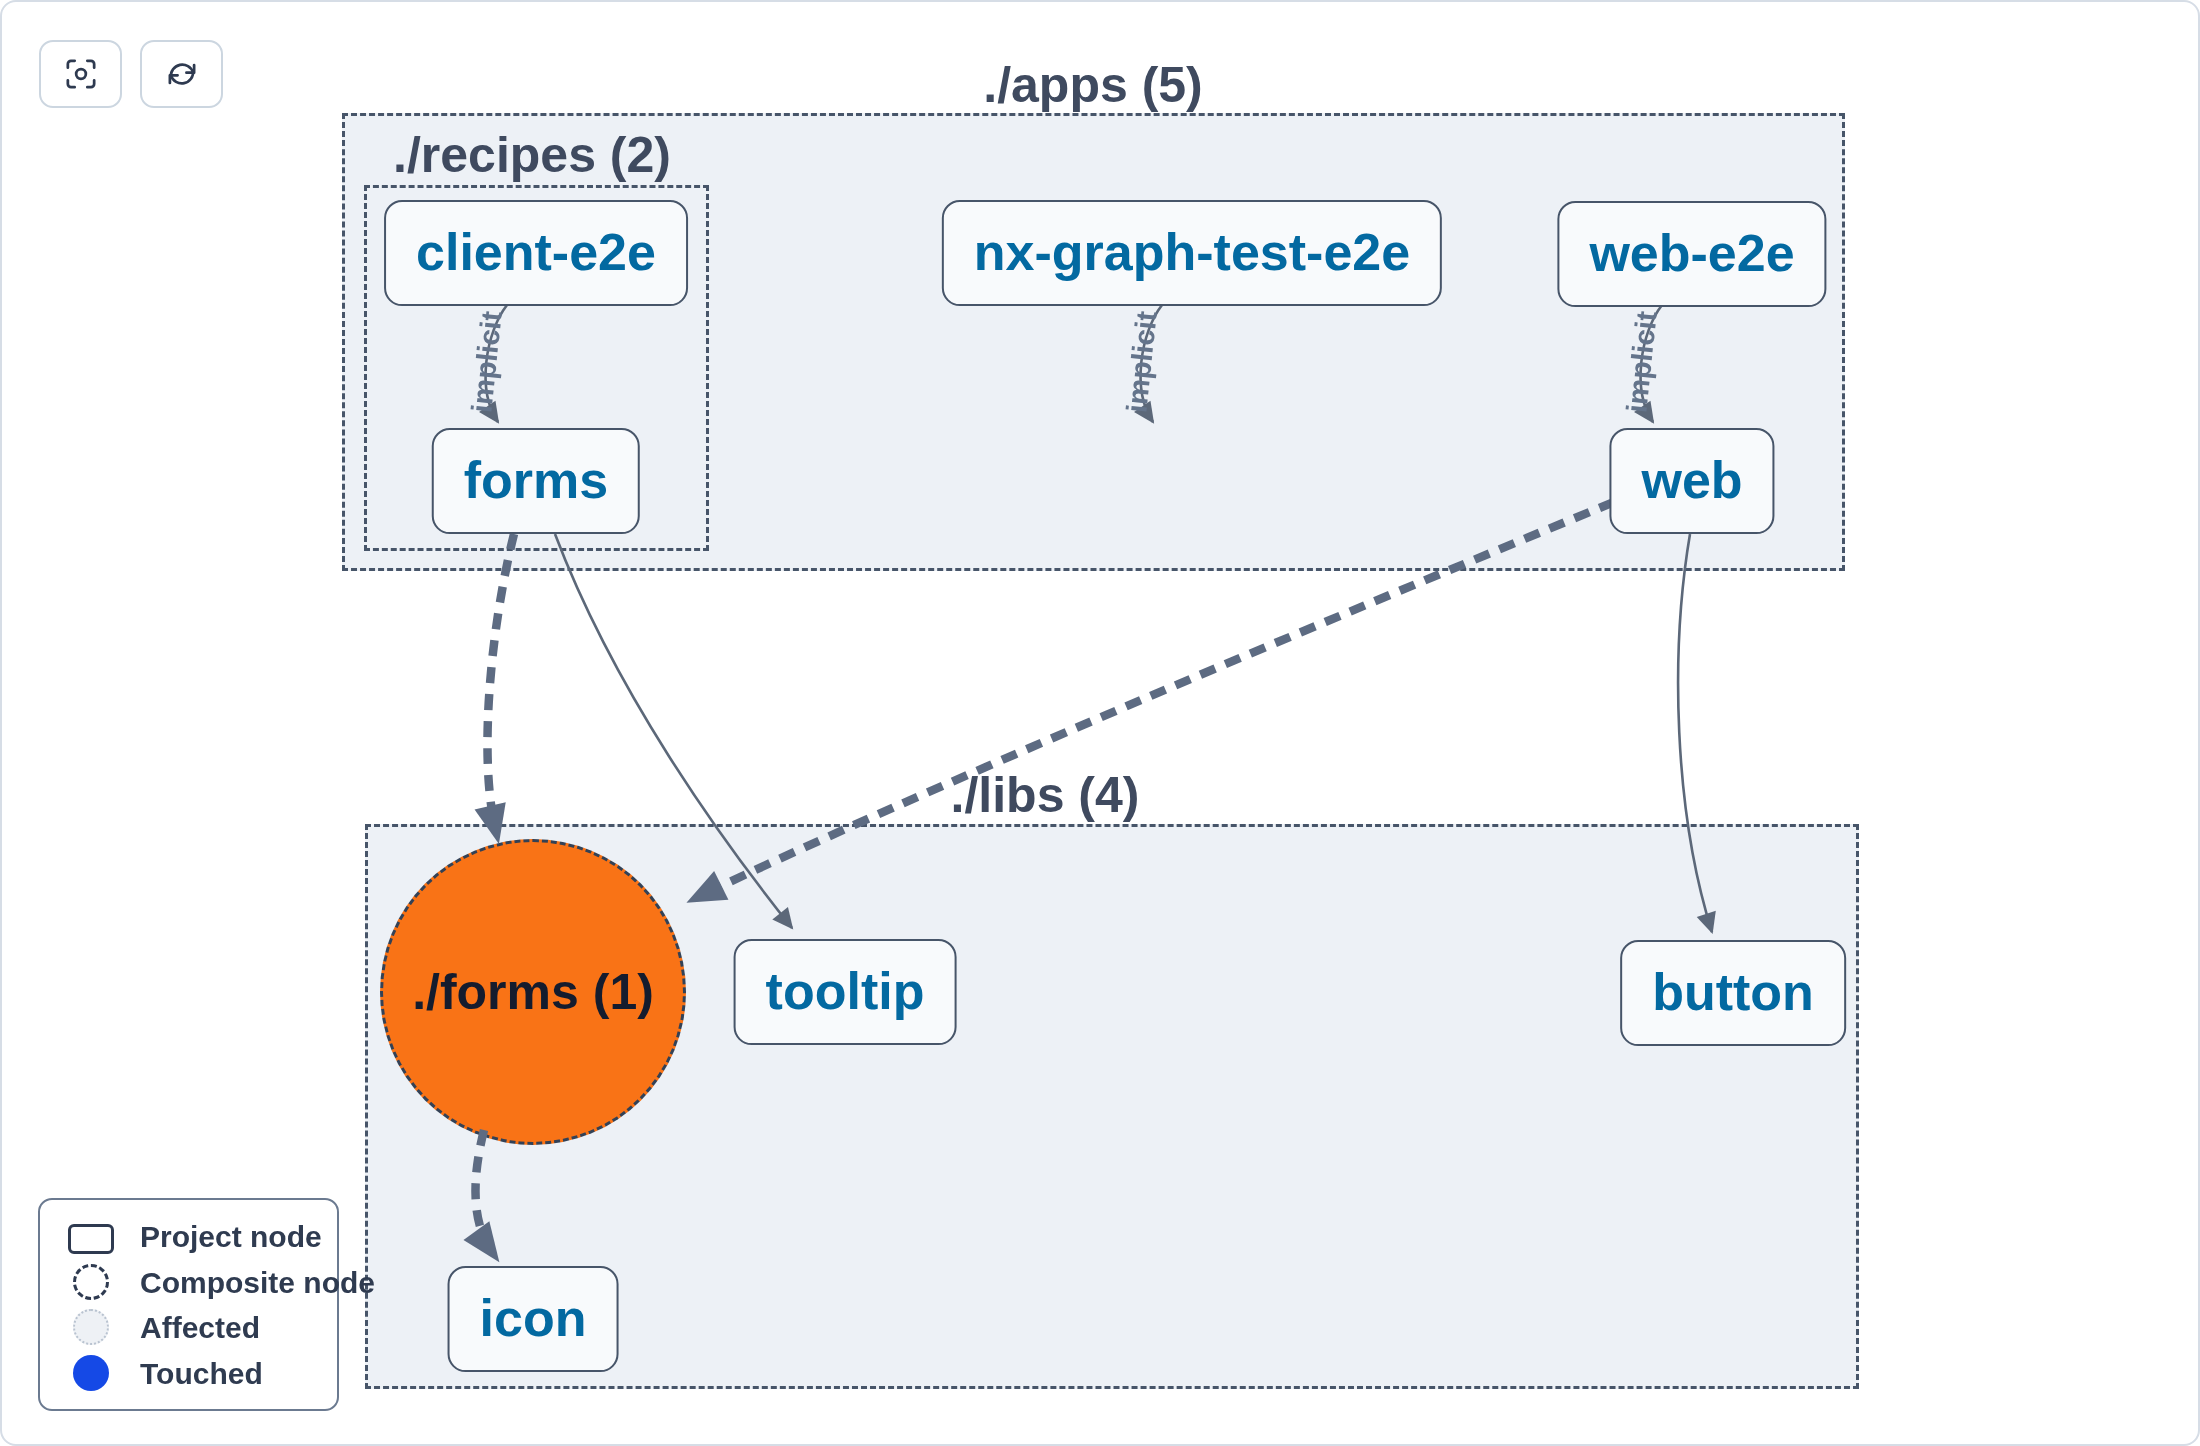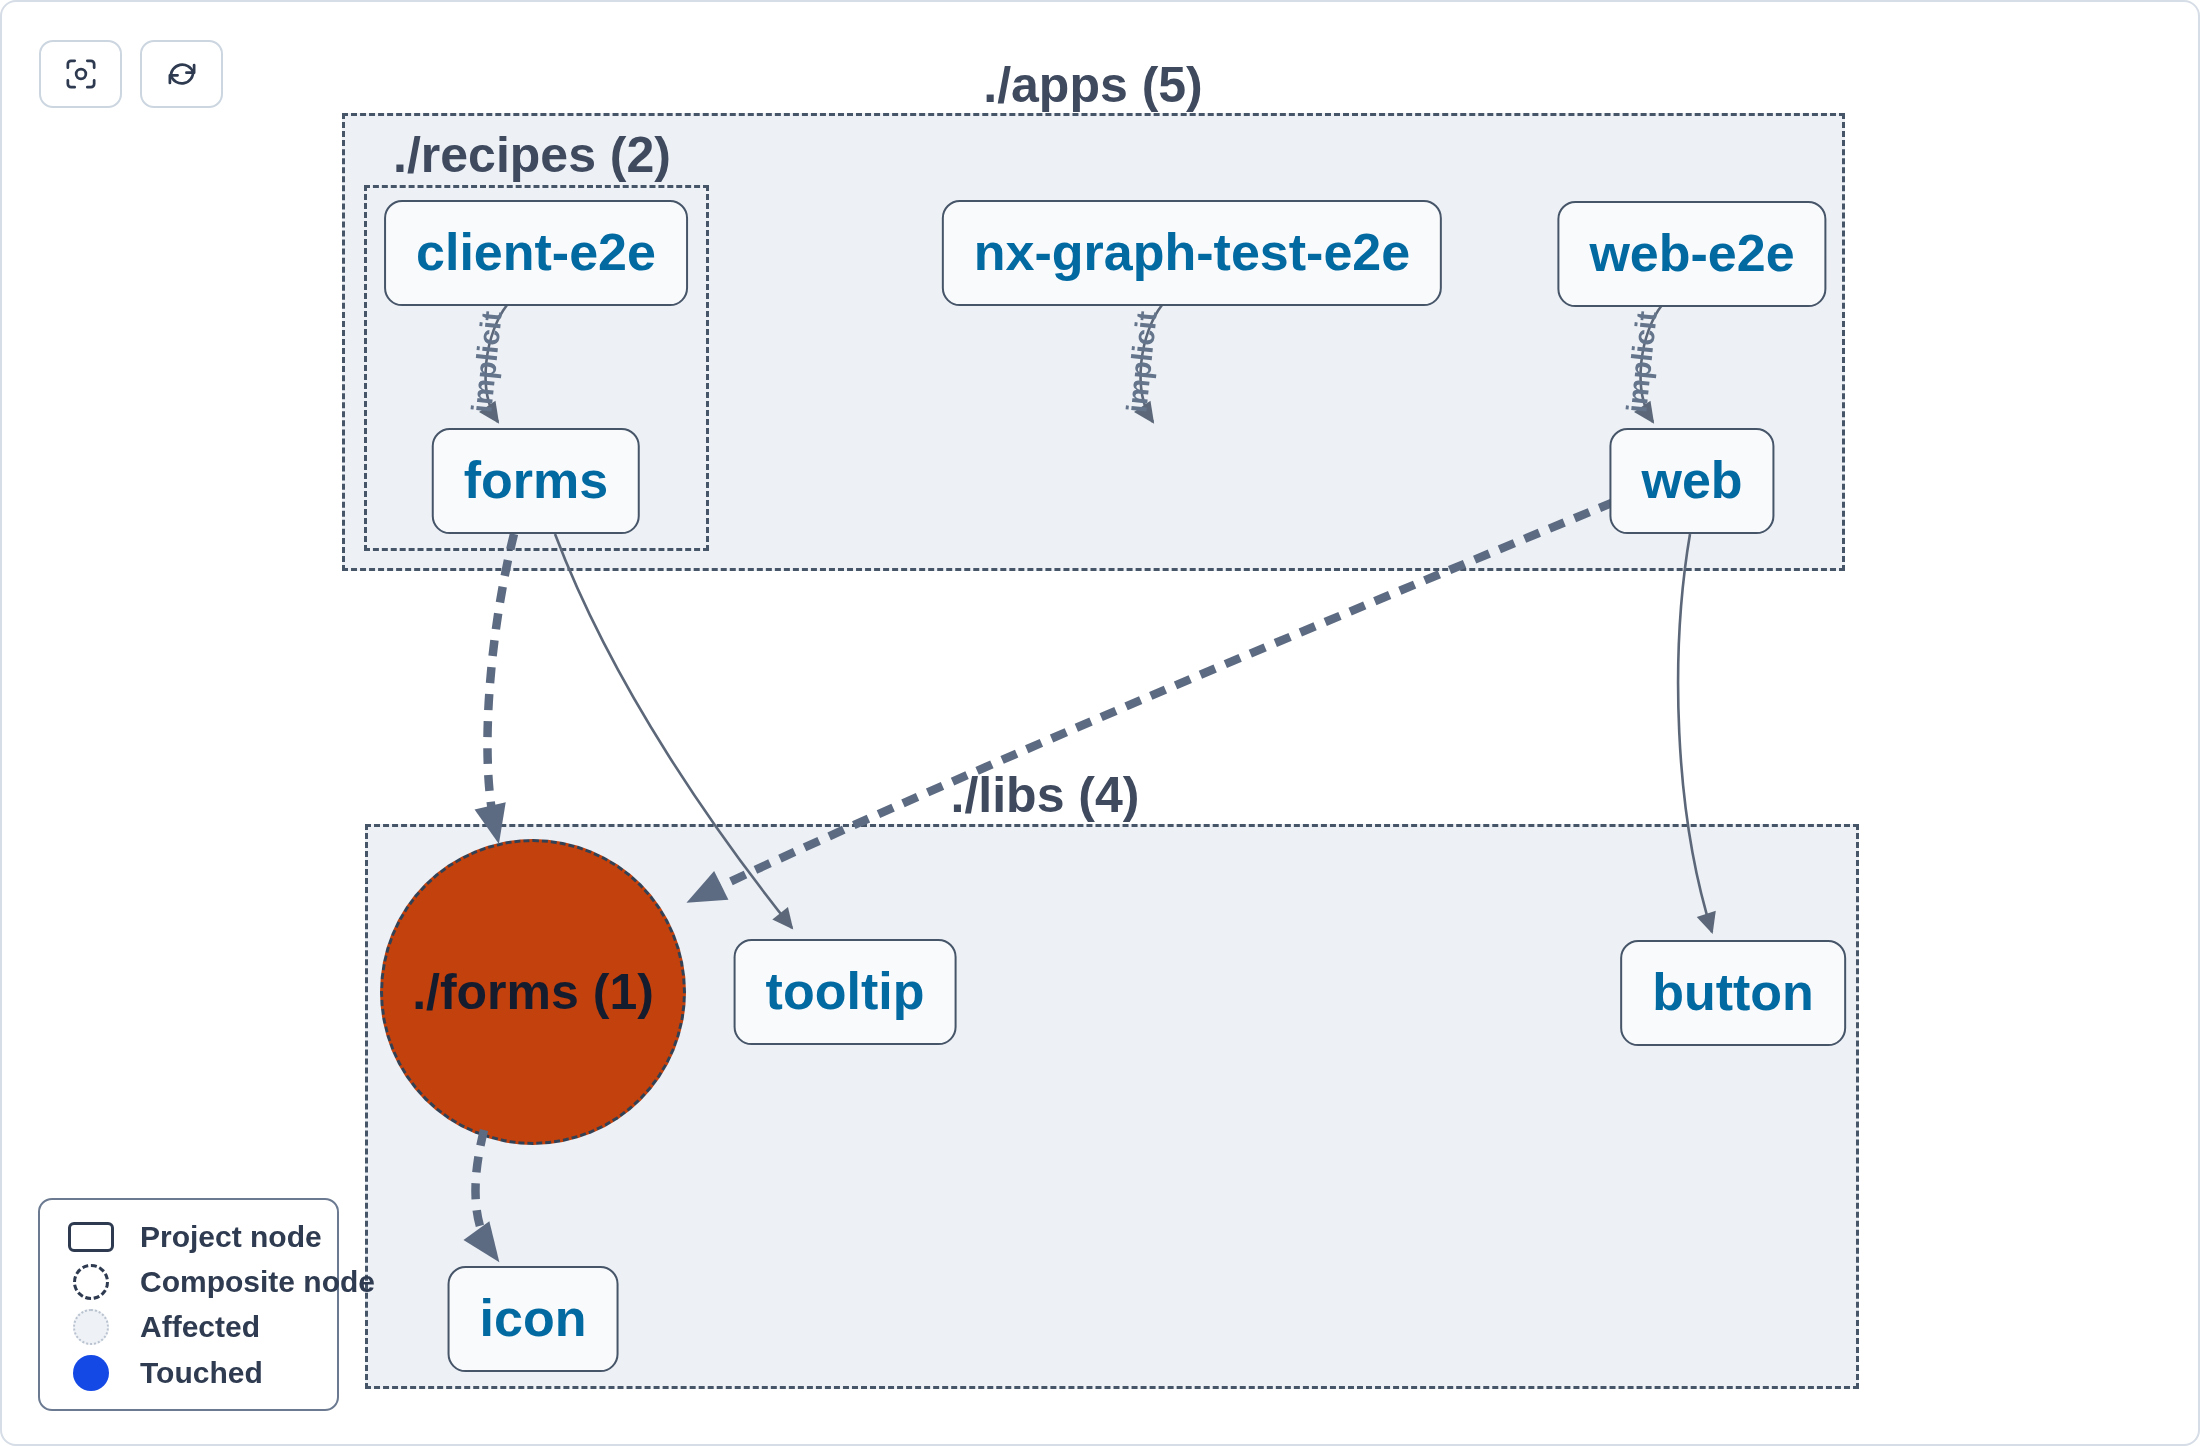--- a/index.html
+++ b/index.html
@@ -39,21 +39,21 @@
     font-size:50px;color:#3f4a5f;white-space:nowrap;
     z-index:6;line-height:1;
   }
   #label-apps{left:1091px;top:58px;}
   #label-recipes{left:530px;top:128px;}
   #label-libs{left:1043px;top:768px;}
   
   .composite-circle{
     position:absolute;left:378px;top:837px;width:306px;height:306px;
     box-sizing:border-box;border-radius:50%;
-    border:3px dashed #334155;background:#c2410c;
+    border:3px dashed #334155;background:#f97316;
     display:flex;align-items:center;justify-content:center;
     font-size:50px;color:#141c2e;z-index:2;cursor:pointer;
   }
   
   #edges-layer{position:absolute;left:0;top:0;z-index:3;pointer-events:none;}
   .edge-thin{stroke:#5c6879;stroke-width:2.6;fill:none;}
   .edge-thick{stroke:#5d6b82;stroke-width:8.5;fill:none;stroke-dasharray:16 11;}
   .edge-label{
     position:absolute;z-index:5;
     font-size:29px;color:#64748b;white-space:nowrap;line-height:1;
@@ -67,21 +67,21 @@
     z-index:4;cursor:pointer;line-height:1.15;
   }
   
   .legend{
     position:absolute;left:36px;top:1196px;width:301px;height:213px;
     box-sizing:border-box;background:#ffffff;
     border:2px solid #6b7a90;border-radius:14px;
     display:flex;flex-direction:column;justify-content:space-between;
     padding:20px 18px 18px 26px;z-index:10;
   }
-  .legend-row{display:flex;align-items:center;}
+  .legend-row{display:flex;align-items:flex-end;}
   .legend-swatch-col{width:50px;display:flex;justify-content:center;align-items:center;flex:none;}
   .legend-label{margin-left:24px;font-size:30px;color:#2f3b50;white-space:nowrap;}
   .sw-project{width:46px;height:30px;border:3px solid #2e3a50;border-radius:6px;background:#ffffff;box-sizing:border-box;}
   .sw-composite{width:36px;height:36px;border:3px dashed #2e3a50;border-radius:50%;background:#ffffff;box-sizing:border-box;}
   .sw-affected{width:36px;height:36px;border:2px dotted #b9c3d0;border-radius:50%;background:#eef1f5;box-sizing:border-box;}
   .sw-touched{width:36px;height:36px;border-radius:50%;background:#1549e6;}
 </style>
 </head>
 <body>
 

